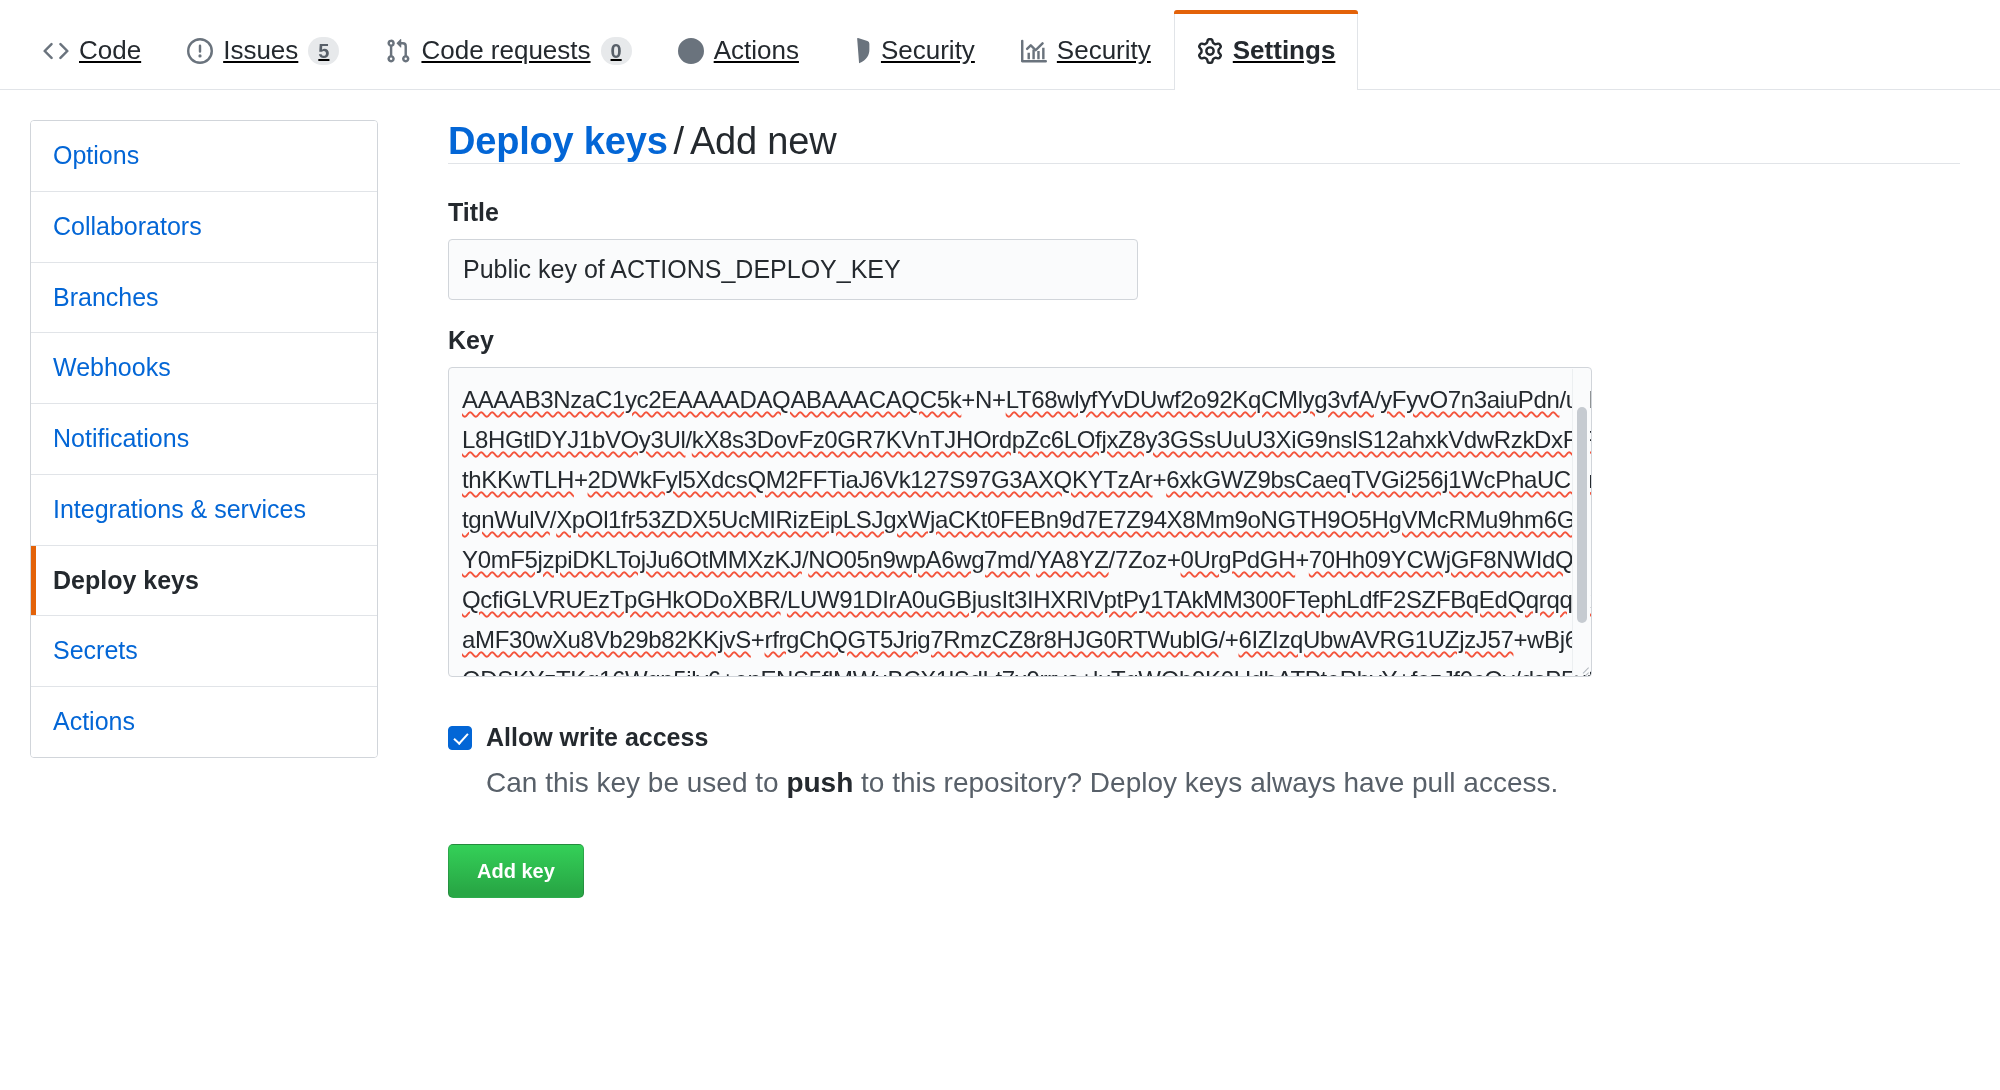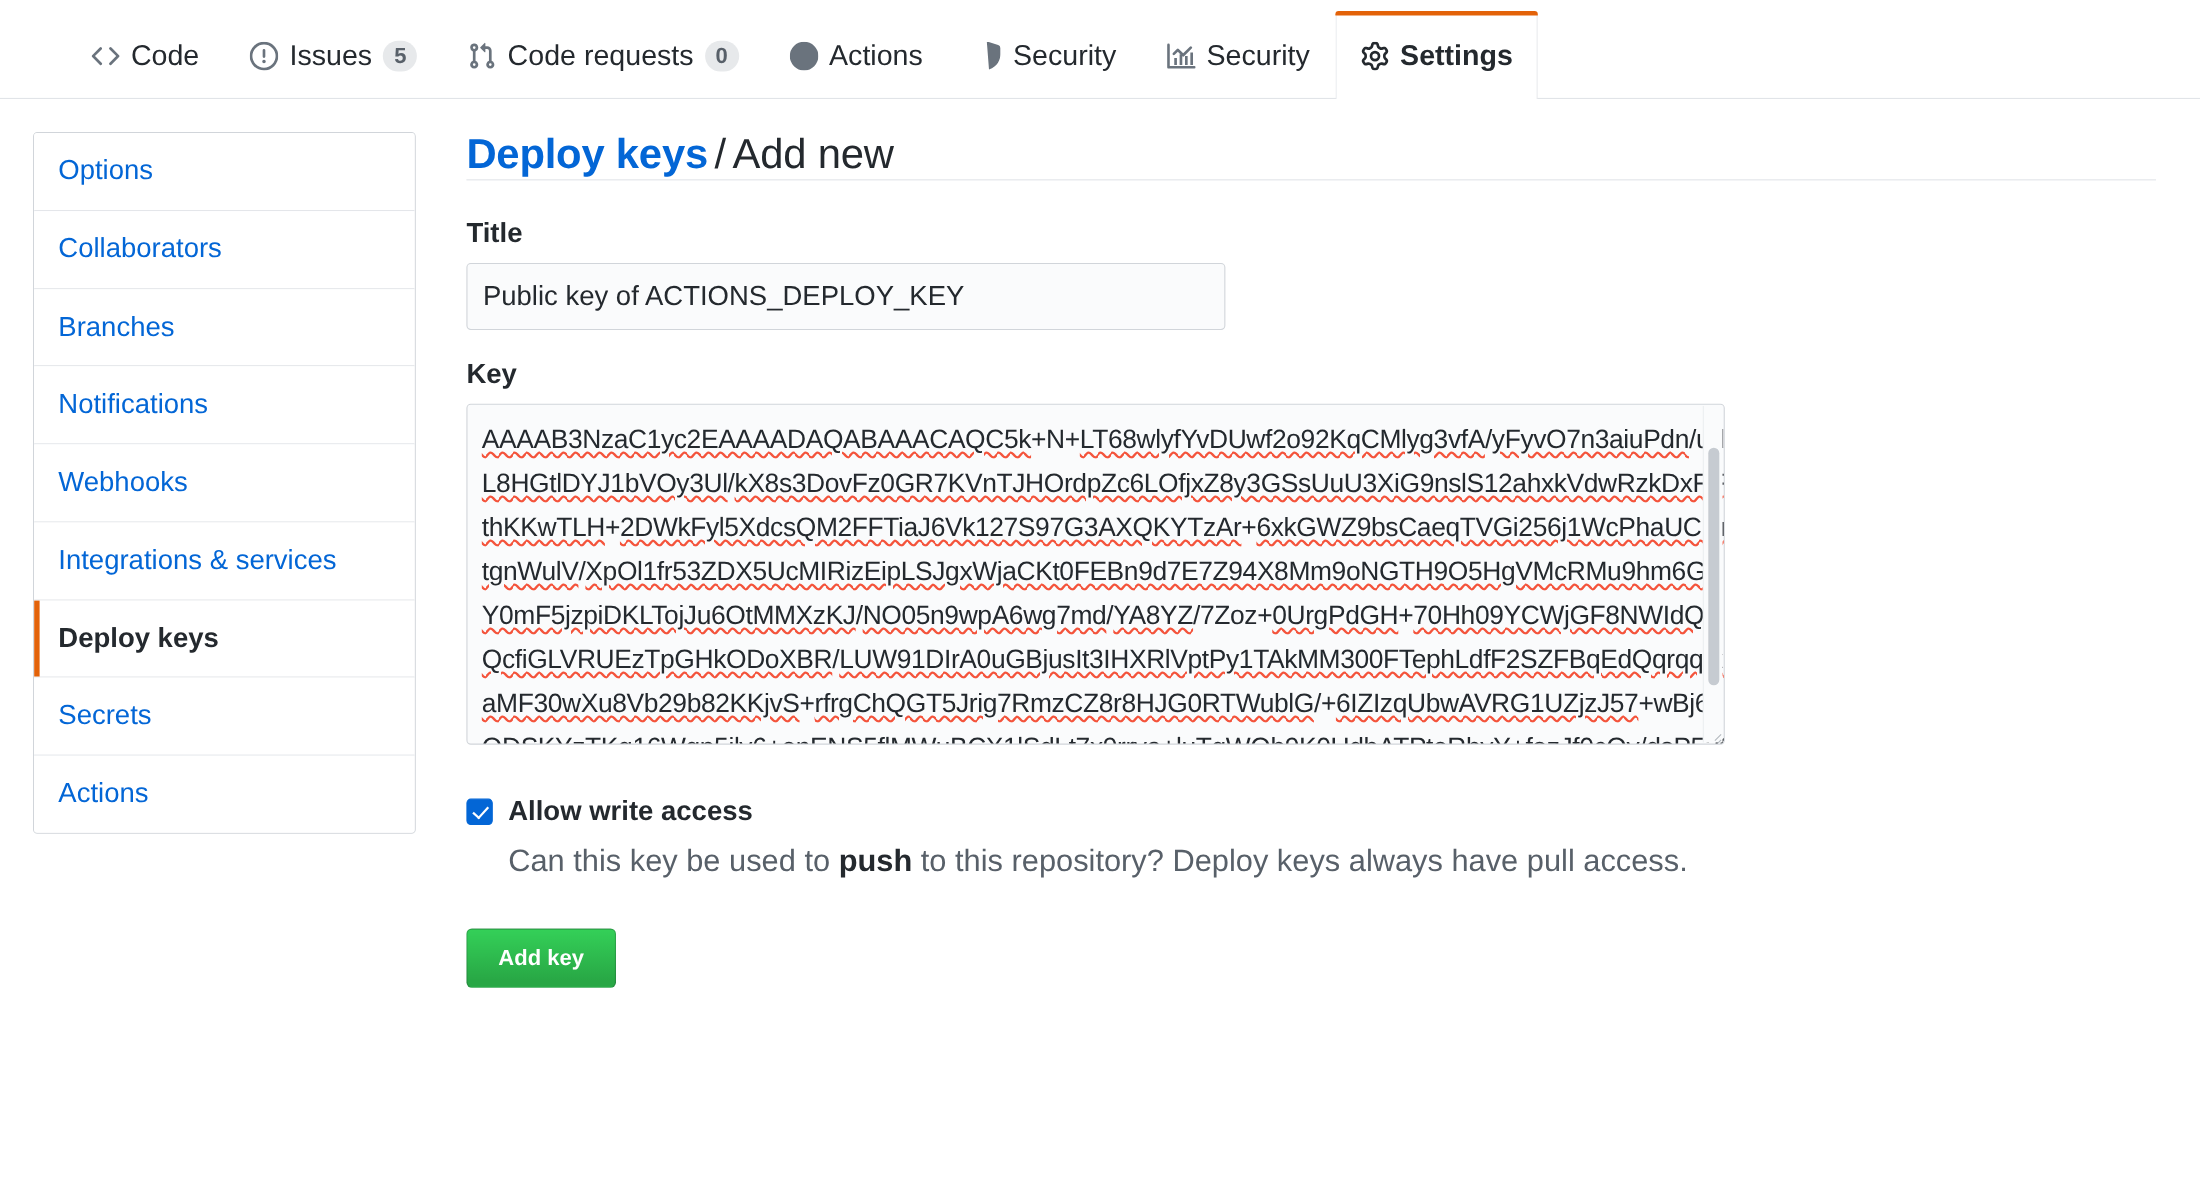--- a/index.html
+++ b/index.html
@@ -11,22 +11,23 @@
     -webkit-font-smoothing: antialiased;
   }
 
   
   .repo-nav {
     position: relative;
     height: 90px;
     border-bottom: 1px solid #e1e4e8;
     display: flex;
     align-items: flex-end;
-    padding-left: 60px;
+    padding-left: 20px;
     background: #fff;
+    text-decoration: underline;
   }
   .tab {
     display: flex;
     align-items: center;
     gap: 10px;
     height: 78px;
     padding: 0 22px;
     font-size: 26px;
     color: #24292e;
     cursor: pointer;
@@ -64,21 +65,21 @@
     line-height: 1.2;
     color: #586069;
     background: #e7e9eb;
     border-radius: 20px;
   }
 
   
   .page {
     display: flex;
     padding: 30px 40px 0 30px;
-    gap: 16px;
+    gap: 40px;
     align-items: center;
   }
 
   
   .menu {
     width: 348px;
     flex: 0 0 348px;
     border: 1px solid #d1d5da;
     border-radius: 4px;
     overflow: hidden;
@@ -341,24 +342,24 @@
     <div class="menu-item">
       <span>Options</span>
     </div>
     <div class="menu-item">
       <span>Collaborators</span>
     </div>
     <div class="menu-item">
       <span>Branches</span>
     </div>
     <div class="menu-item">
+      <span>Webhooks</span>
+    </div>
+    <div class="menu-item">
       <span>Notifications</span>
-    </div>
-    <div class="menu-item">
-      <span>Webhooks</span>
     </div>
     <div class="menu-item">
       <span>Integrations &amp; services</span>
     </div>
     <div class="menu-item selected">
       <span>Deploy keys</span>
     </div>
     <div class="menu-item">
       <span>Secrets</span>
     </div>

